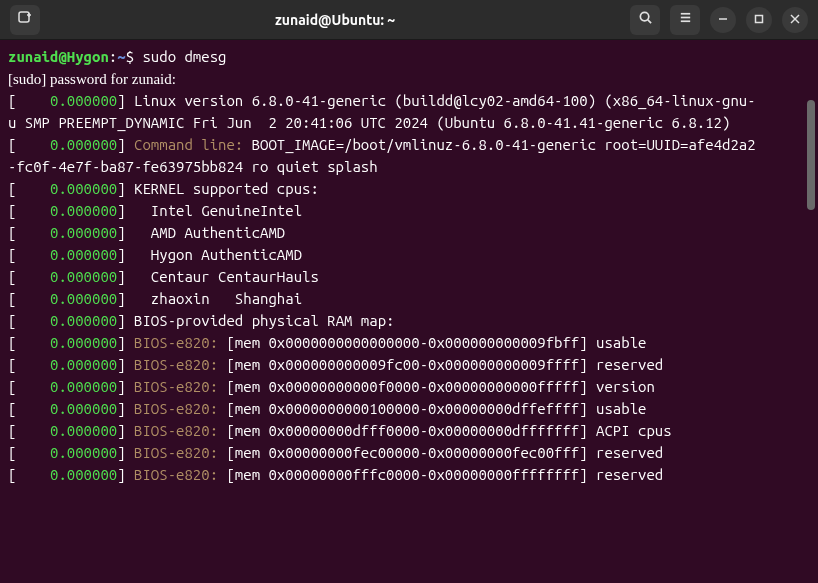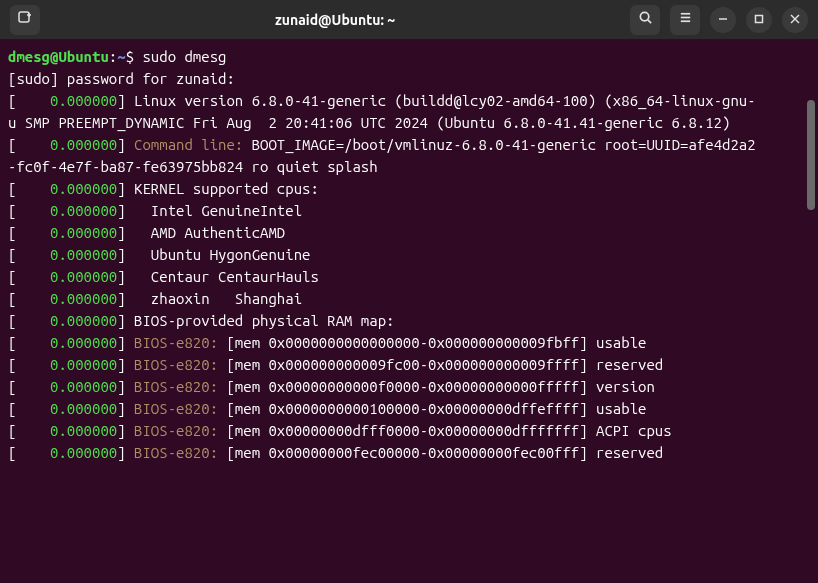--- a/index.html
+++ b/index.html
@@ -77,21 +77,21 @@
       width: 8px;
       height: 110px;
       background: #6a6a6a;
       border-radius: 4px;
     }
     .line { white-space: pre; }
     .user { color: #4fe04f; font-weight: bold; }
     .path { color: #6a8dd9; font-weight: bold; }
     .prompt { color: #ffffff; }
     .cmd { color: #ffffff; }
-    .sudo { color: #ffffff; }
+    .sudo { color: #ffffff; font-family: Liberation Serif, serif; }
     .bracket { color: #ffffff; }
     .ts { color: #4fe04f; }
     .msg { color: #ffffff; }
     .cmdline { color: #b08f65; margin-top: 48px; }
     .bios { color: #b08f65; }
   </style>
 </head>
 <body>
 
 <div class="titlebar">
@@ -146,33 +146,34 @@
             <line x1="9" y1="1" x2="1" y2="9"></line>
           </svg>
       </span>
     </div>
   </div>
 </div>
 
 <div class="terminal">
   <div class="scrollbar"></div>
   <div id="content">
-      <div class="line"><span class="user">dmesg@Ubuntu</span><span class="prompt">:</span><span class="path">~</span><span class="prompt">$ </span><span class="cmd">sudo dmesg</span></div>
+      <div class="line"><span class="user">zunaid@Hygon</span><span class="prompt">:</span><span class="path">~</span><span class="prompt">$ </span><span class="cmd">sudo dmesg</span></div>
       <div class="line"><span class="sudo">[sudo] password for zunaid:</span></div>
       <div class="line"><span class="bracket">[</span><span class="ts">    0.000000</span><span class="bracket">] </span><span class="msg">Linux version 6.8.0-41-generic (buildd@lcy02-amd64-100) (x86_64-linux-gnu-</span></div>
-      <div class="line"><span class="msg">u SMP PREEMPT_DYNAMIC Fri Aug  2 20:41:06 UTC 2024 (Ubuntu 6.8.0-41.41-generic 6.8.12)</span></div>
+      <div class="line"><span class="msg">u SMP PREEMPT_DYNAMIC Fri Jun  2 20:41:06 UTC 2024 (Ubuntu 6.8.0-41.41-generic 6.8.12)</span></div>
       <div class="line"><span class="bracket">[</span><span class="ts">    0.000000</span><span class="bracket">] </span><span class="cmdline">Command line:</span><span class="msg"> BOOT_IMAGE=/boot/vmlinuz-6.8.0-41-generic root=UUID=afe4d2a2</span></div>
       <div class="line"><span class="msg">-fc0f-4e7f-ba87-fe63975bb824 ro quiet splash</span></div>
       <div class="line"><span class="bracket">[</span><span class="ts">    0.000000</span><span class="bracket">] </span><span class="msg">KERNEL supported cpus:</span></div>
       <div class="line"><span class="bracket">[</span><span class="ts">    0.000000</span><span class="bracket">] </span><span class="msg">  Intel GenuineIntel</span></div>
       <div class="line"><span class="bracket">[</span><span class="ts">    0.000000</span><span class="bracket">] </span><span class="msg">  AMD AuthenticAMD</span></div>
-      <div class="line"><span class="bracket">[</span><span class="ts">    0.000000</span><span class="bracket">] </span><span class="msg">  Ubuntu HygonGenuine</span></div>
+      <div class="line"><span class="bracket">[</span><span class="ts">    0.000000</span><span class="bracket">] </span><span class="msg">  Hygon AuthenticAMD</span></div>
       <div class="line"><span class="bracket">[</span><span class="ts">    0.000000</span><span class="bracket">] </span><span class="msg">  Centaur CentaurHauls</span></div>
       <div class="line"><span class="bracket">[</span><span class="ts">    0.000000</span><span class="bracket">] </span><span class="msg">  zhaoxin   Shanghai</span></div>
       <div class="line"><span class="bracket">[</span><span class="ts">    0.000000</span><span class="bracket">] </span><span class="msg">BIOS-provided physical RAM map:</span></div>
       <div class="line"><span class="bracket">[</span><span class="ts">    0.000000</span><span class="bracket">] </span><span class="bios">BIOS-e820:</span><span class="msg"> [mem 0x0000000000000000-0x000000000009fbff] usable</span></div>
       <div class="line"><span class="bracket">[</span><span class="ts">    0.000000</span><span class="bracket">] </span><span class="bios">BIOS-e820:</span><span class="msg"> [mem 0x000000000009fc00-0x000000000009ffff] reserved</span></div>
       <div class="line"><span class="bracket">[</span><span class="ts">    0.000000</span><span class="bracket">] </span><span class="bios">BIOS-e820:</span><span class="msg"> [mem 0x00000000000f0000-0x00000000000fffff] version</span></div>
       <div class="line"><span class="bracket">[</span><span class="ts">    0.000000</span><span class="bracket">] </span><span class="bios">BIOS-e820:</span><span class="msg"> [mem 0x0000000000100000-0x00000000dffeffff] usable</span></div>
       <div class="line"><span class="bracket">[</span><span class="ts">    0.000000</span><span class="bracket">] </span><span class="bios">BIOS-e820:</span><span class="msg"> [mem 0x00000000dfff0000-0x00000000dfffffff] ACPI cpus</span></div>
       <div class="line"><span class="bracket">[</span><span class="ts">    0.000000</span><span class="bracket">] </span><span class="bios">BIOS-e820:</span><span class="msg"> [mem 0x00000000fec00000-0x00000000fec00fff] reserved</span></div>
+      <div class="line"><span class="bracket">[</span><span class="ts">    0.000000</span><span class="bracket">] </span><span class="bios">BIOS-e820:</span><span class="msg"> [mem 0x00000000fffc0000-0x00000000ffffffff] reserved</span></div>
     </div>
 </div>
 
 </body></html>

